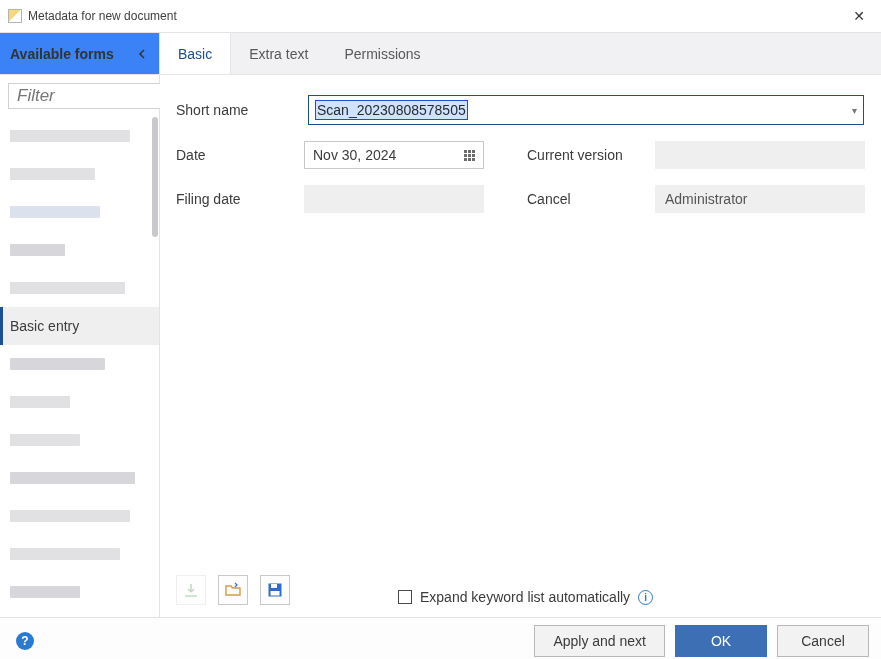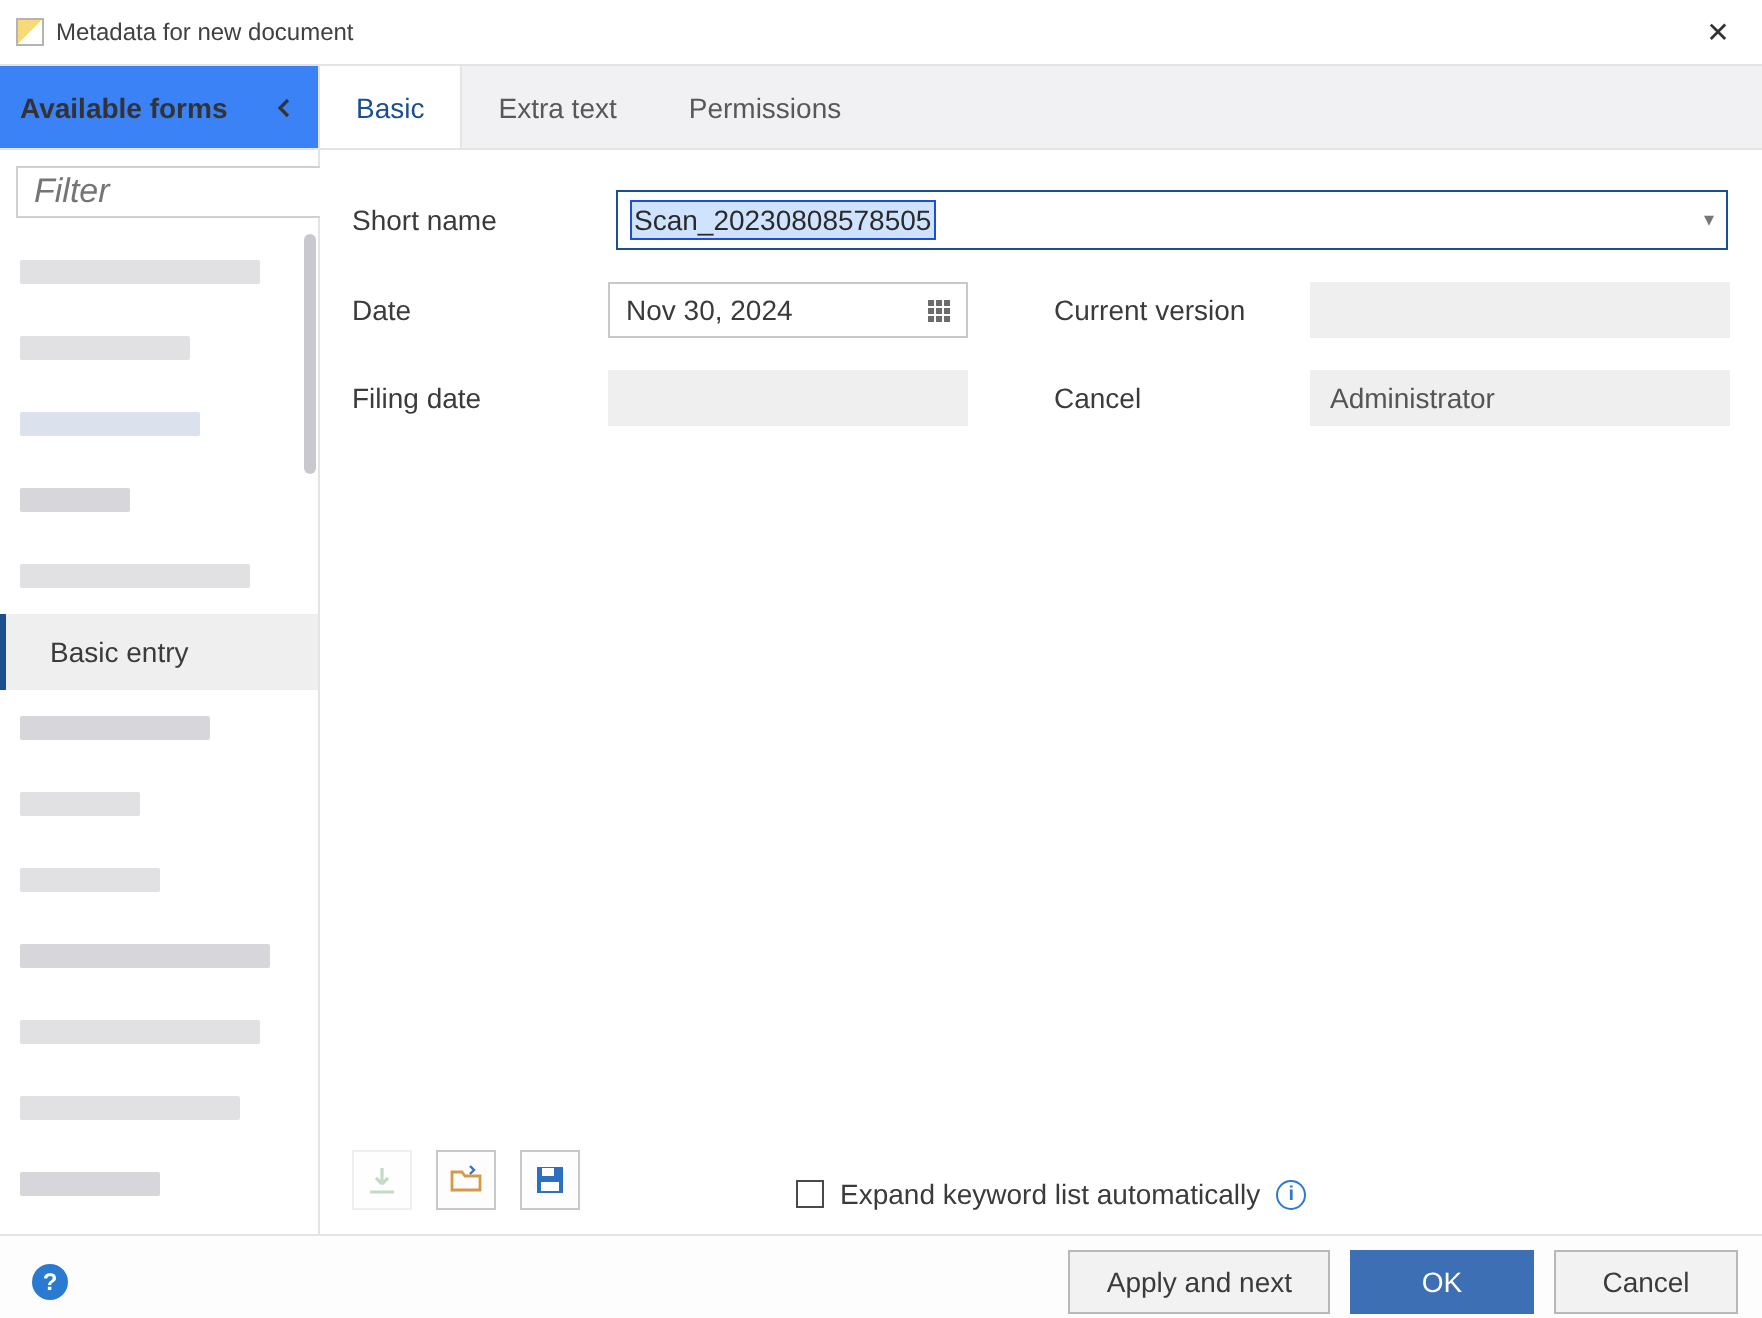--- a/index.html
+++ b/index.html
@@ -111,21 +111,21 @@
   .form-item .ph {
     height: 12px;
     background:#e1e1e4;
     border-radius:1px;
   }
   .form-item.alt .ph { background:#d7d7db; }
   .form-item.blue .ph { background:#dbe2ee; }
   .form-item.selected {
     background:#efefef;
     border-left:3px solid #1b4f8f;
-    padding-left:22px;
+    padding-left:7px;
     color:#3b3b3b;
   }
   
   .rightpane {
     flex: 1;
     display:flex;
     flex-direction:column;
     background:#ffffff;
   }
   .tabs {

